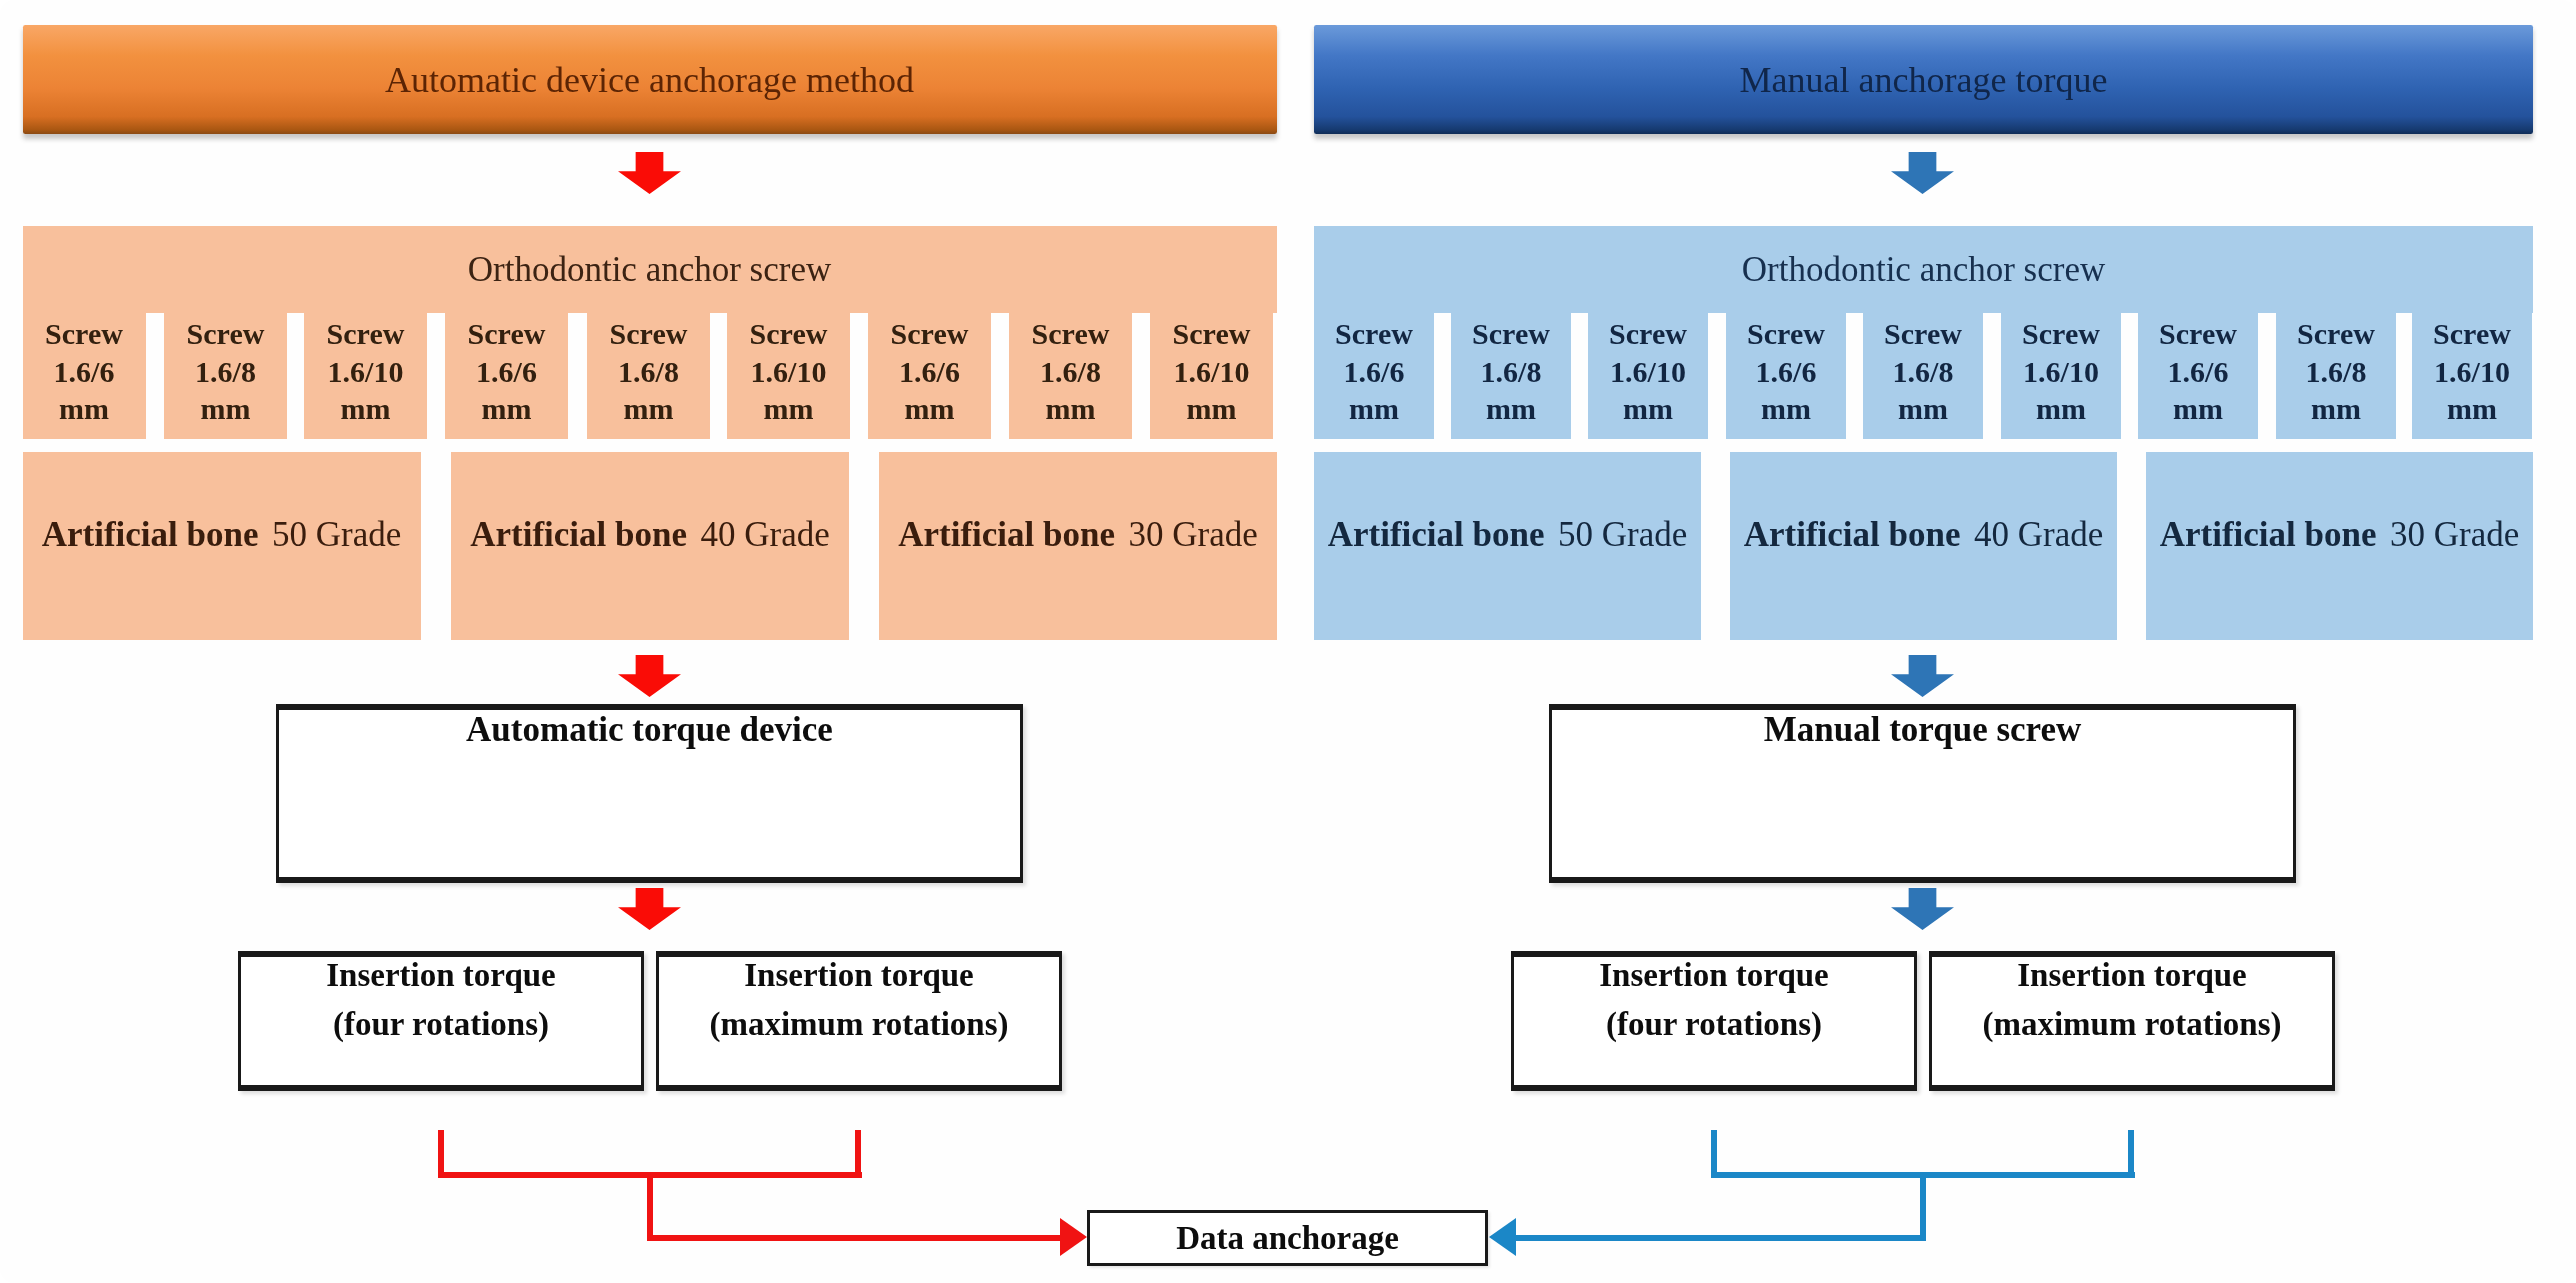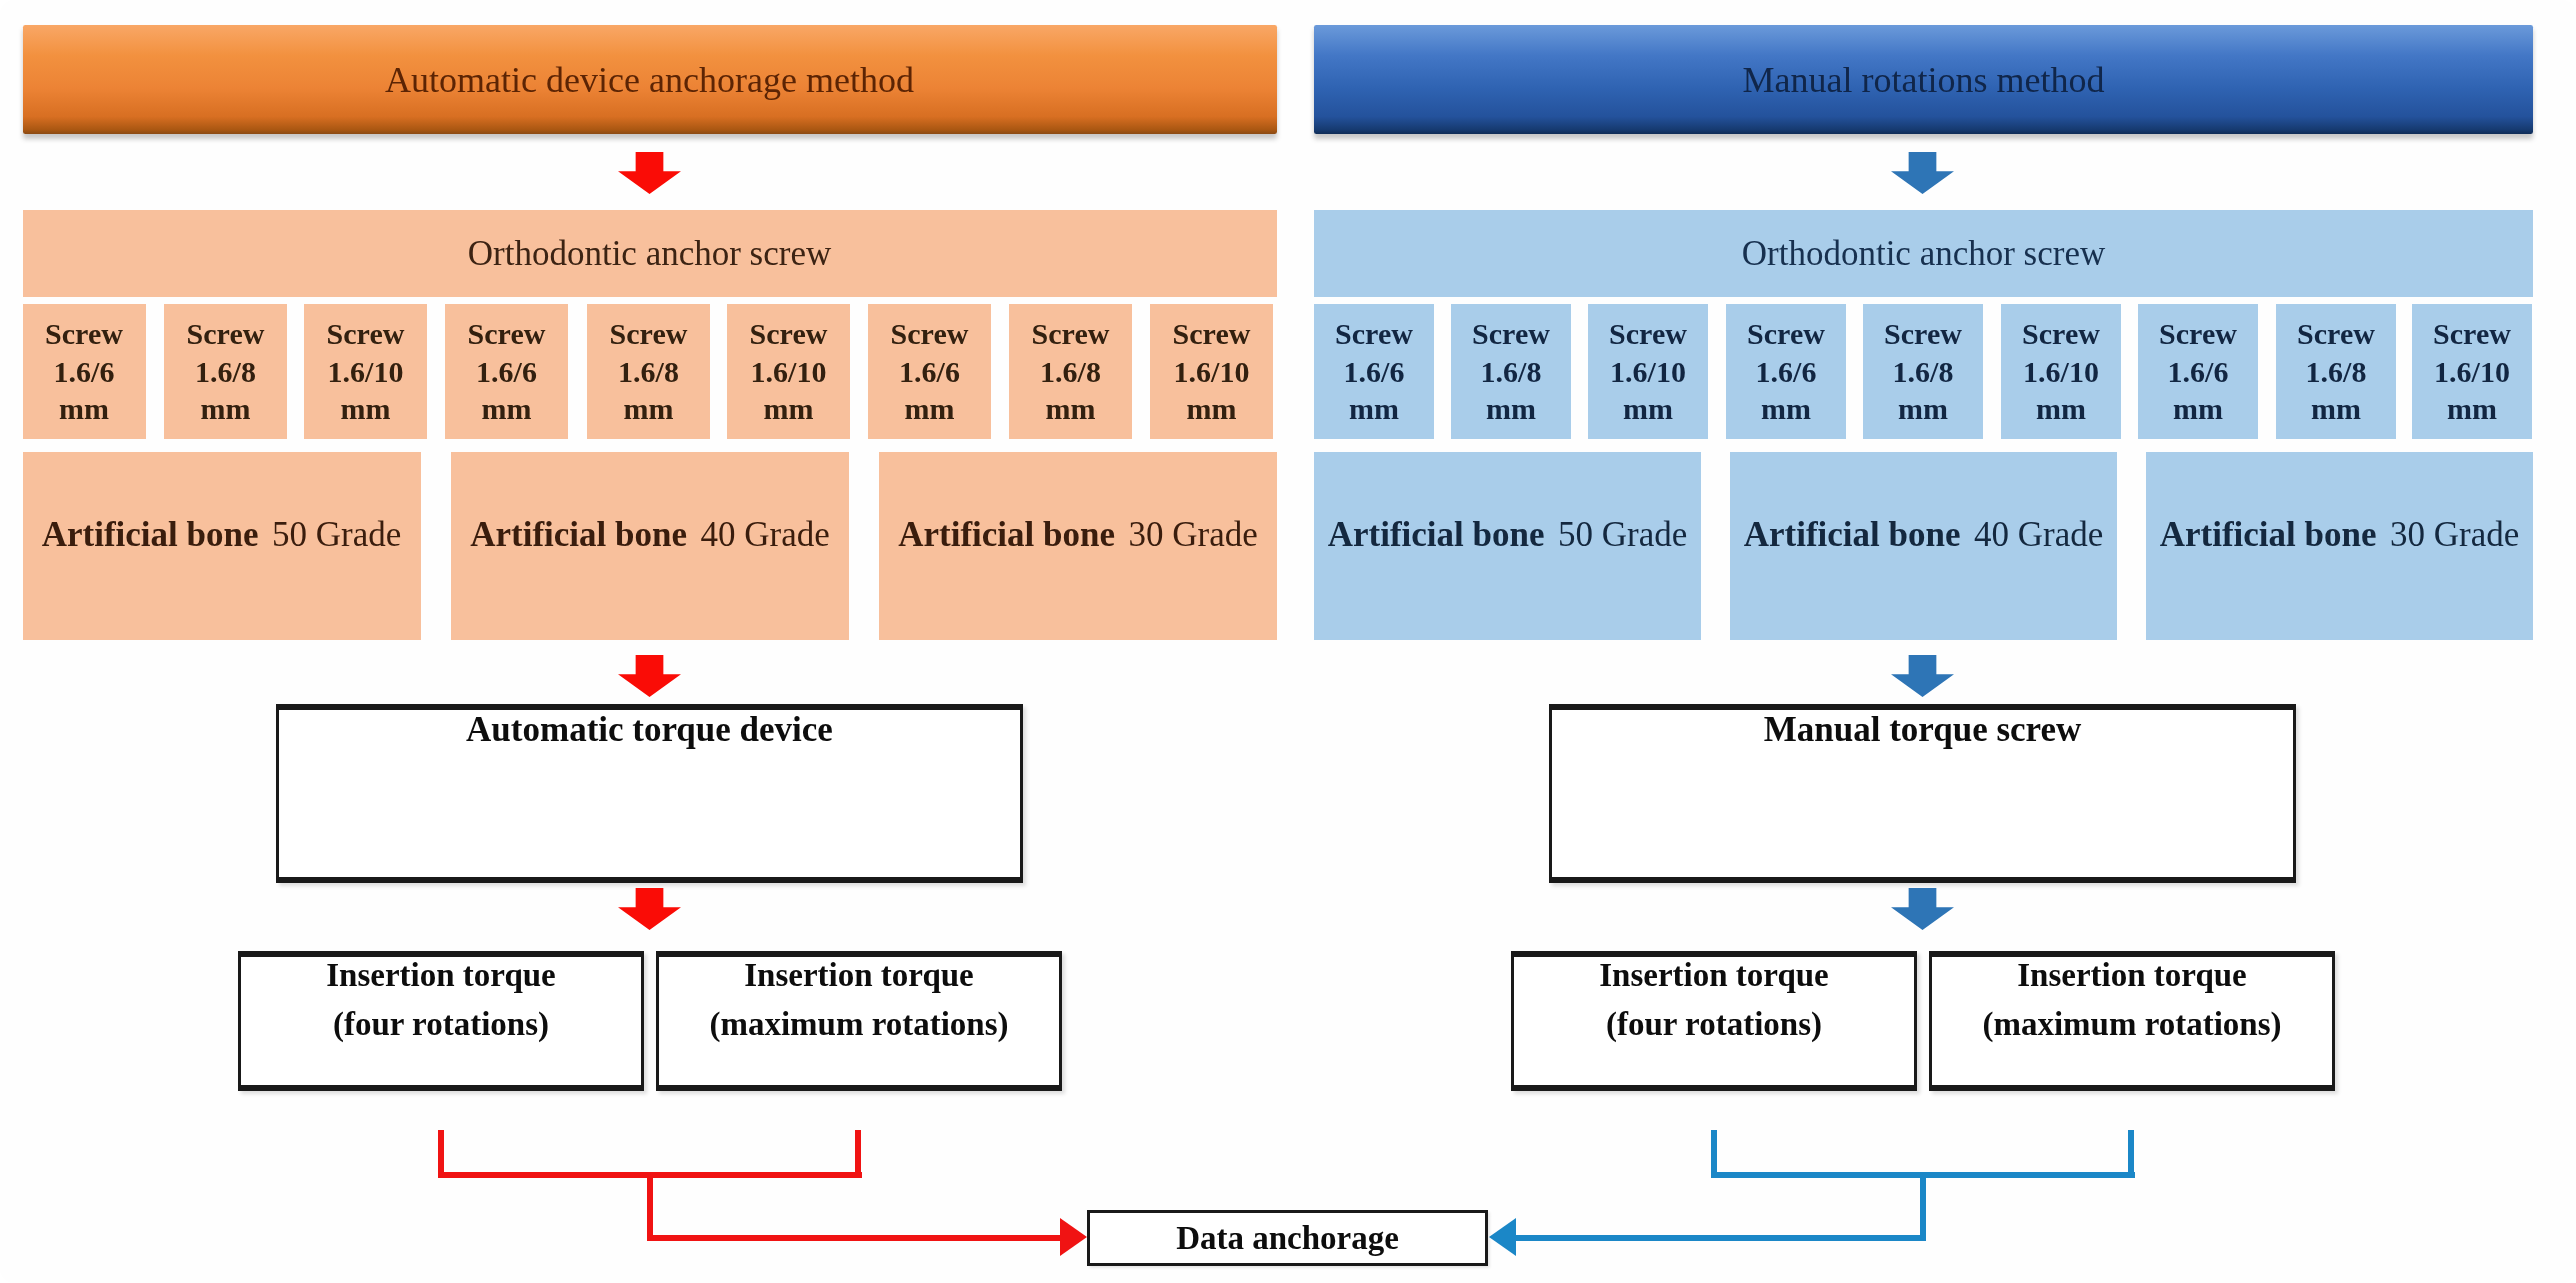--- a/index.html
+++ b/index.html
@@ -32,21 +32,21 @@
   }
   .hdr.o{
     left:22.5px;width:1254px;color:#5c2404;
     background:linear-gradient(180deg,#f9a766 0%,#f2913f 28%,#ec8335 58%,#d86f22 84%,#aa5712 96%,#8a4a14 100%);
   }
   .hdr.b{
     left:1314px;width:1219px;color:#10264a;
     background:linear-gradient(180deg,#6b9ada 0%,#4377c6 28%,#2f63b2 58%,#24529c 84%,#163a70 96%,#0f2c56 100%);
   }
   
-  .bar{top:210px;height:87px;font-size:35px;}
+  .bar{top:226px;height:87px;font-size:35px;}
   .bar.o{left:22.5px;width:1254px;background:var(--orange-light);color:#3c2313;}
   .bar.b{left:1314px;width:1219px;background:var(--blue-light);color:#17304f;}
   
   .cell{
     top:304px;height:135px;padding:7.5px 1.5px;
     display:flex;flex-direction:column;align-items:center;justify-content:space-evenly;
     font-weight:bold;font-size:30px;text-align:center;line-height:1.0;
   }
   .cell.o{width:123px;background:var(--orange-light);color:var(--ink-orange);}
   .cell.b{width:120px;background:var(--blue-light);color:var(--ink-blue);}
@@ -190,21 +190,21 @@
   </div>
 
   <div class="abs seg r" style="left:438px;top:1130px;width:6px;height:47px;"></div>
   <div class="abs seg r" style="left:855px;top:1130px;width:6px;height:47px;"></div>
   <div class="abs seg r" style="left:438px;top:1172px;width:424px;height:6px;"></div>
   <div class="abs seg r" style="left:647px;top:1172px;width:6px;height:68px;"></div>
   <div class="abs seg r" style="left:647px;top:1235px;width:414px;height:6px;"></div>
   <div class="abs tri-right" style="left:1060px;top:1218px;"></div>
 
   <div class="abs hdr b center">
-    <span>Manual rotations method</span>
+    <span>Manual anchorage torque</span>
   </div>
 
   <div class="abs blockarrow b" style="left:1891px;top:152px;"></div>
 
   <div class="abs bar b center">
     <span>Orthodontic anchor screw</span>
   </div>
 
   <div class="abs cell b" style="left:1314px;">
     <span>Screw</span>

